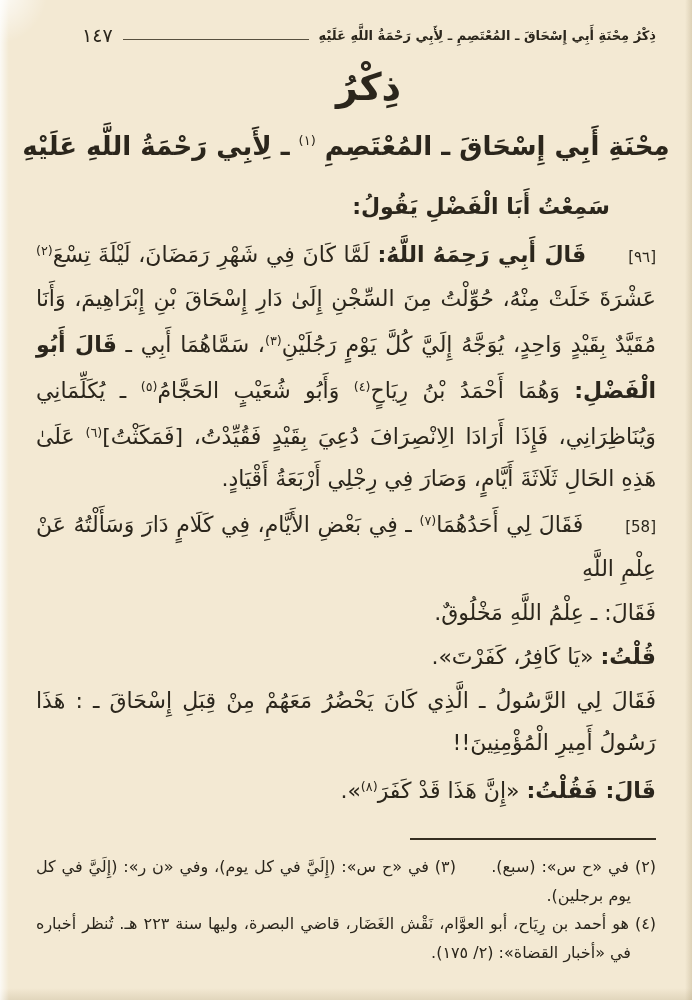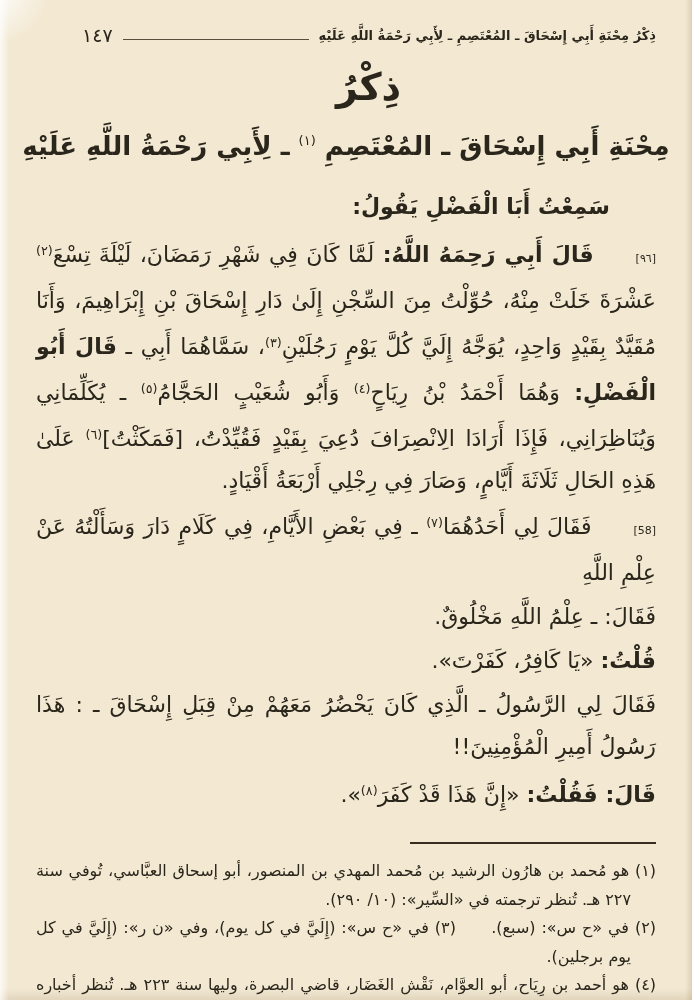--- a/index.html
+++ b/index.html
@@ -26,21 +26,21 @@
   
   .title-block { text-align:center; margin-top:14px; }
   .main-title { font-size:38px; font-weight:bold; line-height:56px;padding-left:45px; }
   .subtitle { font-size:26px; font-weight:bold; line-height:44px; margin-top:4px; }
   .subtitle .fn-ref { font-size:13px; vertical-align:10px; font-weight:normal; }
   
   .body-text { margin:18px 36px 0 36px; font-size:22px; line-height:42px; text-align:justify; }
   .para { margin:0; }
   .para.opener { margin-left:0; margin-right:46px; margin-bottom:2px; }
   .para.plain { margin-top:2px; }
-  .pnum { font-size:11px; margin-left:42px; }
+  .pnum { font-size:15px; margin-left:42px; }
   .b { font-weight:bold; }
   .body-text .fn-ref { font-size:0.58em; vertical-align:7px; }
   
   .fn-sep { width:246px; height:2px; background:#352e21; margin:26px 36px 0 auto; }
   .footnotes { margin:13px 36px 0 36px; font-size:16px; line-height:28.5px; text-align:justify; }
   .footnote { margin:0; padding-right:25px; text-indent:-25px; }
 </style>
 </head>
 <body>
 
@@ -65,18 +65,17 @@
       <p class="para numbered"><span class="pnum">[58]</span><span>فَقَالَ لِي أَحَدُهُمَا</span><sup class="fn-ref">(٧)</sup><span> ـ فِي بَعْضِ الأَيَّامِ، فِي كَلَامٍ دَارَ وَسَأَلْتُهُ عَنْ عِلْمِ اللَّهِ</span></p>
       <p class="para plain"><span>فَقَالَ: ـ عِلْمُ اللَّهِ مَخْلُوقٌ.</span></p>
       <p class="para plain"><span class="b">قُلْتُ:</span><span> «يَا كَافِرُ، كَفَرْتَ».</span></p>
       <p class="para plain"><span>فَقَالَ لِي الرَّسُولُ ـ الَّذِي كَانَ يَحْضُرُ مَعَهُمْ مِنْ قِبَلِ إِسْحَاقَ ـ : هَذَا رَسُولُ أَمِيرِ الْمُؤْمِنِينَ!!</span></p>
       <p class="para plain"><span class="b">قَالَ: فَقُلْتُ:</span><span> «إِنَّ هَذَا قَدْ كَفَرَ</span><sup class="fn-ref">(٨)</sup><span>».</span></p>
     </div>
 
   <div class="fn-sep"></div>
 
   <div class="footnotes" id="footnotes">
-      <p class="footnote">(١) هو مُحمد بن هارُون الرشيد بن مُحمد المهدي بن المنصور، أبو إسحاق العبَّاسي، تُوفي سنة ٢٢٧ هـ. تُنظر ترجمته في «السِّير»: (١٠/ ٢٩٠).</p>
       <p class="footnote">(٢) في «ح س»: (سبع).&nbsp;&nbsp;&nbsp;&nbsp;&nbsp;&nbsp;(٣) في «ح س»: (إِلَيَّ في كل يوم)، وفي «ن ر»: (إِلَيَّ في كل يوم برجلين).</p>
       <p class="footnote">(٤) هو أحمد بن رِيَاح، أبو العوَّام، نَقْش الغَضَار، قاضي البصرة، وليها سنة ٢٢٣ هـ. تُنظر أخباره في «أخبار القضاة»: (٢/ ١٧٥).</p>
     </div>
 
 </div>
 
 </body></html>

